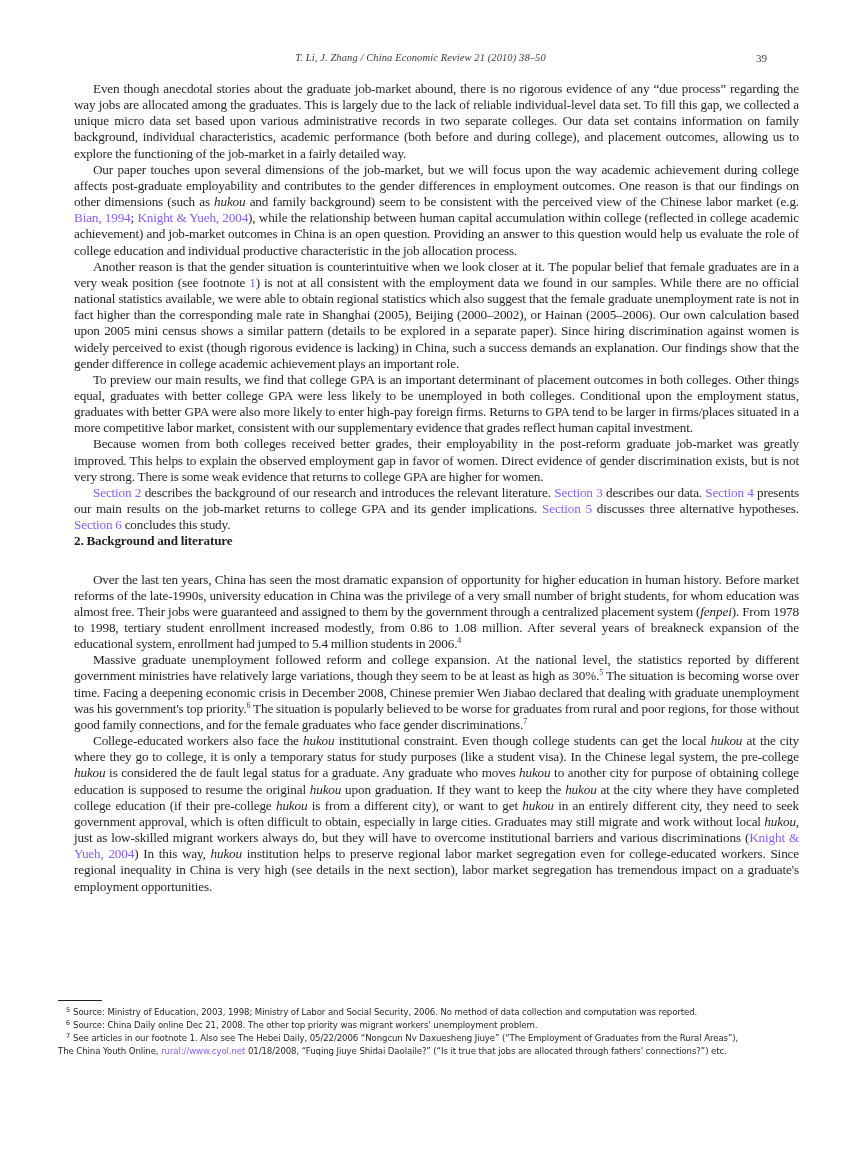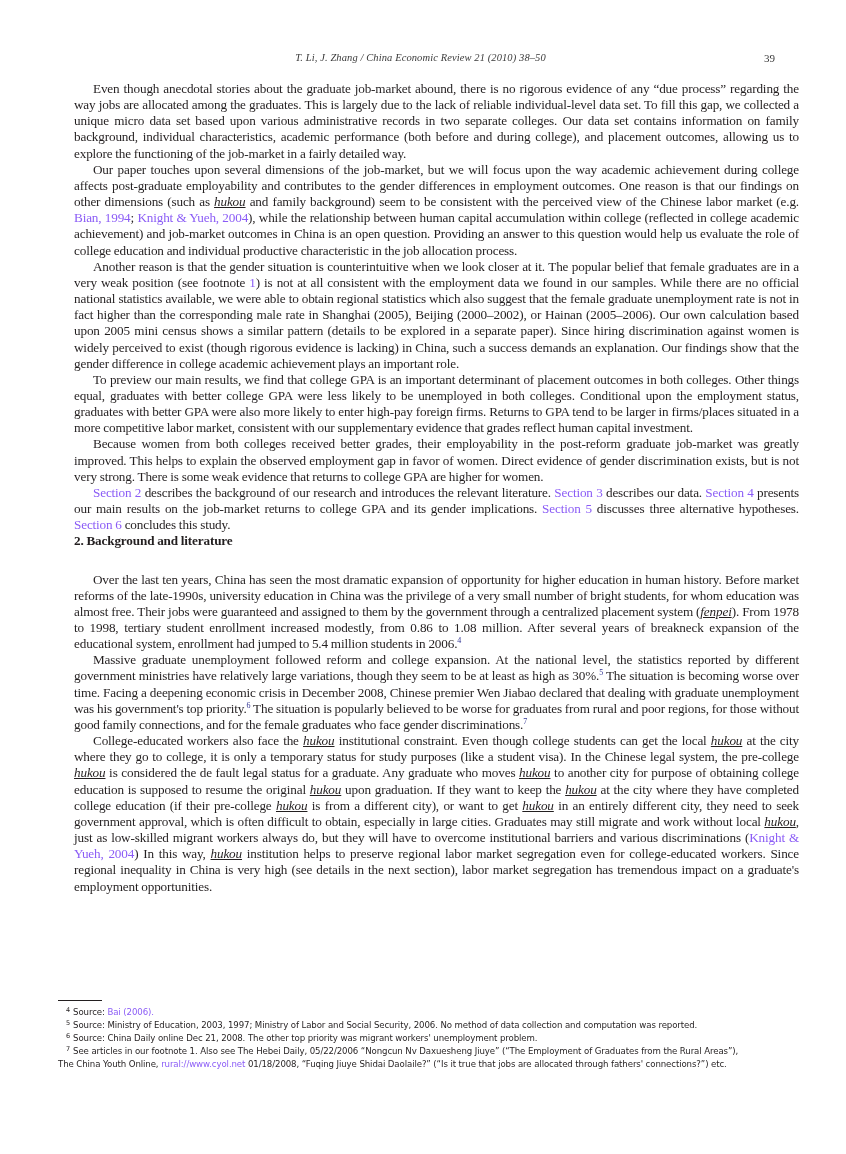--- a/index.html
+++ b/index.html
@@ -1,28 +1,28 @@
 <!DOCTYPE html>
 <html><head>
 <meta charset="utf-8">
 <style>
   html, body { margin: 0; padding: 0; background: #ffffff; }
   body { width: 846px; height: 1154px; position: relative; overflow: hidden; }
   .page { position: absolute; left: 58px; top: 0; width: 725px; color: #231f20;
     font-family: "Liberation Serif", "DejaVu Serif", serif; }
   .running-head { position: absolute; top: 52px; left: 0; width: 725px; font-size: 10.5px;
     text-align: center; font-style: italic; color: #3a3a3a; letter-spacing: 0.1px; }
-  .page-num { position: absolute; top: 52px; right: 8px; font-size: 11px; color: #3a3a3a; }
+  .page-num { position: absolute; top: 52px; right: 16px; font-size: 11px; color: #3a3a3a; }
   .body { position: absolute; top: 81px; left: 16px; width: 725px; font-size: 13.2px;
     line-height: 16.15px; text-align: justify; letter-spacing: -0.15px; word-spacing: -0.3px; }
   .body p { margin: 0; text-indent: 19px; }
   .body p.noindent { text-indent: 0; }
   .link { color: #8b5cf6; }
   sup { font-size: 8px; vertical-align: 5px; line-height: 0; color: #2e3192; }
-  i { font-style: italic; text-decoration: underline; }
+  i { font-style: italic; }
   .section-heading { margin: 29px 0 0 0; font-weight: bold; font-size: 13.2px; text-indent: 0 !important; }
   .section-gap { height: 22px; }
   .footnote-rule { position: absolute; top: 1000px; left: 0; width: 44px; height: 1px; background: #231f20; }
   .footnotes { position: absolute; top: 1006px; left: 0; width: 725px; font-family: "DejaVu Sans", sans-serif;
     font-size: 8.6px; line-height: 13.1px; color: #231f20; letter-spacing: -0.1px; }
   .fn { text-indent: 8px; margin: 0; }
   .fn.cont { text-indent: 0; }
   .fn sup { color: #231f20; font-size: 6.5px; vertical-align: 3px; margin-right: 3px; }
 </style>
 </head>
@@ -51,19 +51,18 @@
     <p><span>Over the last ten years, China has seen the most dramatic expansion of opportunity for higher education in human history. Before market reforms of the late-1990s, university education in China was the privilege of a very small number of bright students, for whom education was almost free. Their jobs were guaranteed and assigned to them by the government through a centralized placement system (</span><i>fenpei</i><span>). From 1978 to 1998, tertiary student enrollment increased modestly, from 0.86 to 1.08 million. After several years of breakneck expansion of the educational system, enrollment had jumped to 5.4 million students in 2006.</span><sup>4</sup></p>
 
     <p><span>Massive graduate unemployment followed reform and college expansion. At the national level, the statistics reported by different government ministries have relatively large variations, though they seem to be at least as high as 30%.</span><sup>5</sup><span> The situation is becoming worse over time. Facing a deepening economic crisis in December 2008, Chinese premier Wen Jiabao declared that dealing with graduate unemployment was his government's top priority.</span><sup>6</sup><span> The situation is popularly believed to be worse for graduates from rural and poor regions, for those without good family connections, and for the female graduates who face gender discriminations.</span><sup>7</sup></p>
 
     <p><span>College-educated workers also face the </span><i>hukou</i><span> institutional constraint. Even though college students can get the local </span><i>hukou</i><span> at the city where they go to college, it is only a temporary status for study purposes (like a student visa). In the Chinese legal system, the pre-college </span><i>hukou</i><span> is considered the de fault legal status for a graduate. Any graduate who moves </span><i>hukou</i><span> to another city for purpose of obtaining college education is supposed to resume the original </span><i>hukou</i><span> upon graduation. If they want to keep the </span><i>hukou</i><span> at the city where they have completed college education (if their pre-college </span><i>hukou</i><span> is from a different city), or want to get </span><i>hukou</i><span> in an entirely different city, they need to seek government approval, which is often difficult to obtain, especially in large cities. Graduates may still migrate and work without local </span><i>hukou</i><span>, just as low-skilled migrant workers always do, but they will have to overcome institutional barriers and various discriminations (</span><span class="link">Knight &amp; Yueh, 2004</span><span>) In this way, </span><i>hukou</i><span> institution helps to preserve regional labor market segregation even for college-educated workers. Since regional inequality in China is very high (see details in the next section), labor market segregation has tremendous impact on a graduate's employment opportunities.</span></p>
   </div>
 
   <div class="footnote-rule"></div>
 
   <div class="footnotes">
-    <p class="fn"><sup>4</sup><span>Source: </span><span class="link">Bai (2006).</span></p>
-    <p class="fn"><sup>5</sup><span>Source: Ministry of Education, 2003, 1997; Ministry of Labor and Social Security, 2006. No method of data collection and computation was reported.</span></p>
+    <p class="fn"><sup>5</sup><span>Source: Ministry of Education, 2003, 1998; Ministry of Labor and Social Security, 2006. No method of data collection and computation was reported.</span></p>
     <p class="fn"><sup>6</sup><span>Source: China Daily online Dec 21, 2008. The other top priority was migrant workers' unemployment problem.</span></p>
     <p class="fn"><sup>7</sup><span>See articles in our footnote 1. Also see The Hebei Daily, 05/22/2006 “Nongcun Nv Daxuesheng Jiuye” (“The Employment of Graduates from the Rural Areas”),</span></p>
     <p class="fn cont"><span>The China Youth Online, </span><span class="link">rural://www.cyol.net</span><span> 01/18/2008, “Fuqing Jiuye Shidai Daolaile?” (“Is it true that jobs are allocated through fathers' connections?”) etc.</span></p>
   </div>
 </div>
 
 </body></html>

